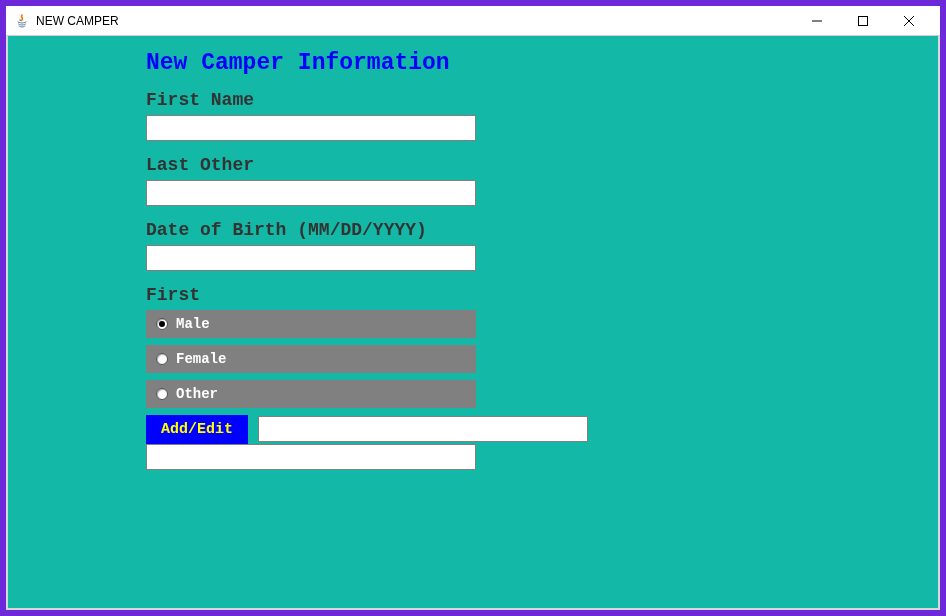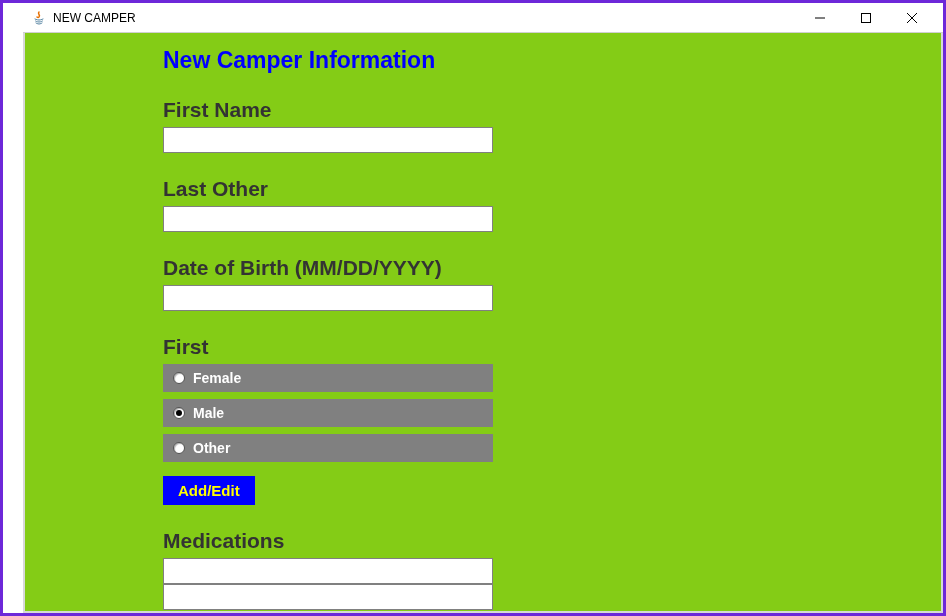--- a/index.html
+++ b/index.html
@@ -12,22 +12,21 @@
       background: #ffffff;
       width: 946px;
       height: 616px;
       overflow: hidden;
     }
     .window {
       width: 100%;
       height: 100%;
       display: flex;
       flex-direction: column;
-      border: 3px solid #6d28d9;
-      padding-left: 20px;
+      border: 6px solid #6d28d9;
     }
     .titlebar {
       height: 30px;
       background: #ffffff;
       border-bottom: 1px solid #d0d0d0;
       display: flex;
       align-items: center;
       padding: 0 8px;
     }
     .titlebar-icon {
@@ -49,41 +48,42 @@
       height: 30px;
       display: flex;
       align-items: center;
       justify-content: center;
       background: transparent;
       border: none;
       cursor: pointer;
     }
     .content-area {
       flex: 1;
-      background: #84cc16;
+      background: #14b8a6;
       border: 2px solid #d8d8d8;
       border-top: none;
       overflow: hidden;
       position: relative;
+      font-family: Liberation Mono, monospace;
     }
     .form-container {
       padding: 14px 138px 0 138px;
       width: 100%;
     }
     .form-title {
       color: #0000ff;
       font-size: 23px;
       font-weight: bold;
       margin-bottom: 8px;
     }
     .field-label {
-      font-size: 21px;
+      font-size: 18px;
       font-weight: bold;
       color: #333333;
-      margin-top: 24px;
+      margin-top: 14px;
       margin-bottom: 5px;
     }
     .field-label:first-of-type {
       margin-top: 0;
     }
     .text-input {
       width: 330px;
       height: 26px;
       border: 1px solid #808080;
       background: #ffffff;
@@ -182,33 +182,32 @@
       <input type="text" class="text-input" value="" style="">
 
       <div class="field-label">Last Other</div>
       <input type="text" class="text-input" value="" style="">
 
       <div class="field-label">Date of Birth (MM/DD/YYYY)</div>
       <input type="text" class="text-input" value="" style="">
 
       <div class="field-label">First</div>
       <div class="radio-option">
-        <span class="radio-circle"></span>
-        <span class="radio-label">Female</span>
-      </div>
-      <div class="radio-option">
         <span class="radio-circle selected"></span>
         <span class="radio-label">Male</span>
       </div>
       <div class="radio-option">
         <span class="radio-circle"></span>
+        <span class="radio-label">Female</span>
+      </div>
+      <div class="radio-option">
+        <span class="radio-circle"></span>
         <span class="radio-label">Other</span>
       </div>
 
       <button class="action-button">Add/Edit</button>
 
-      <div class="field-label">Medications</div>
       <input type="text" class="text-input" value="" style="">
 
       <input type="text" class="text-input" value="" style="">
     </div>
   </div>
 </div>
 
 </body></html>

